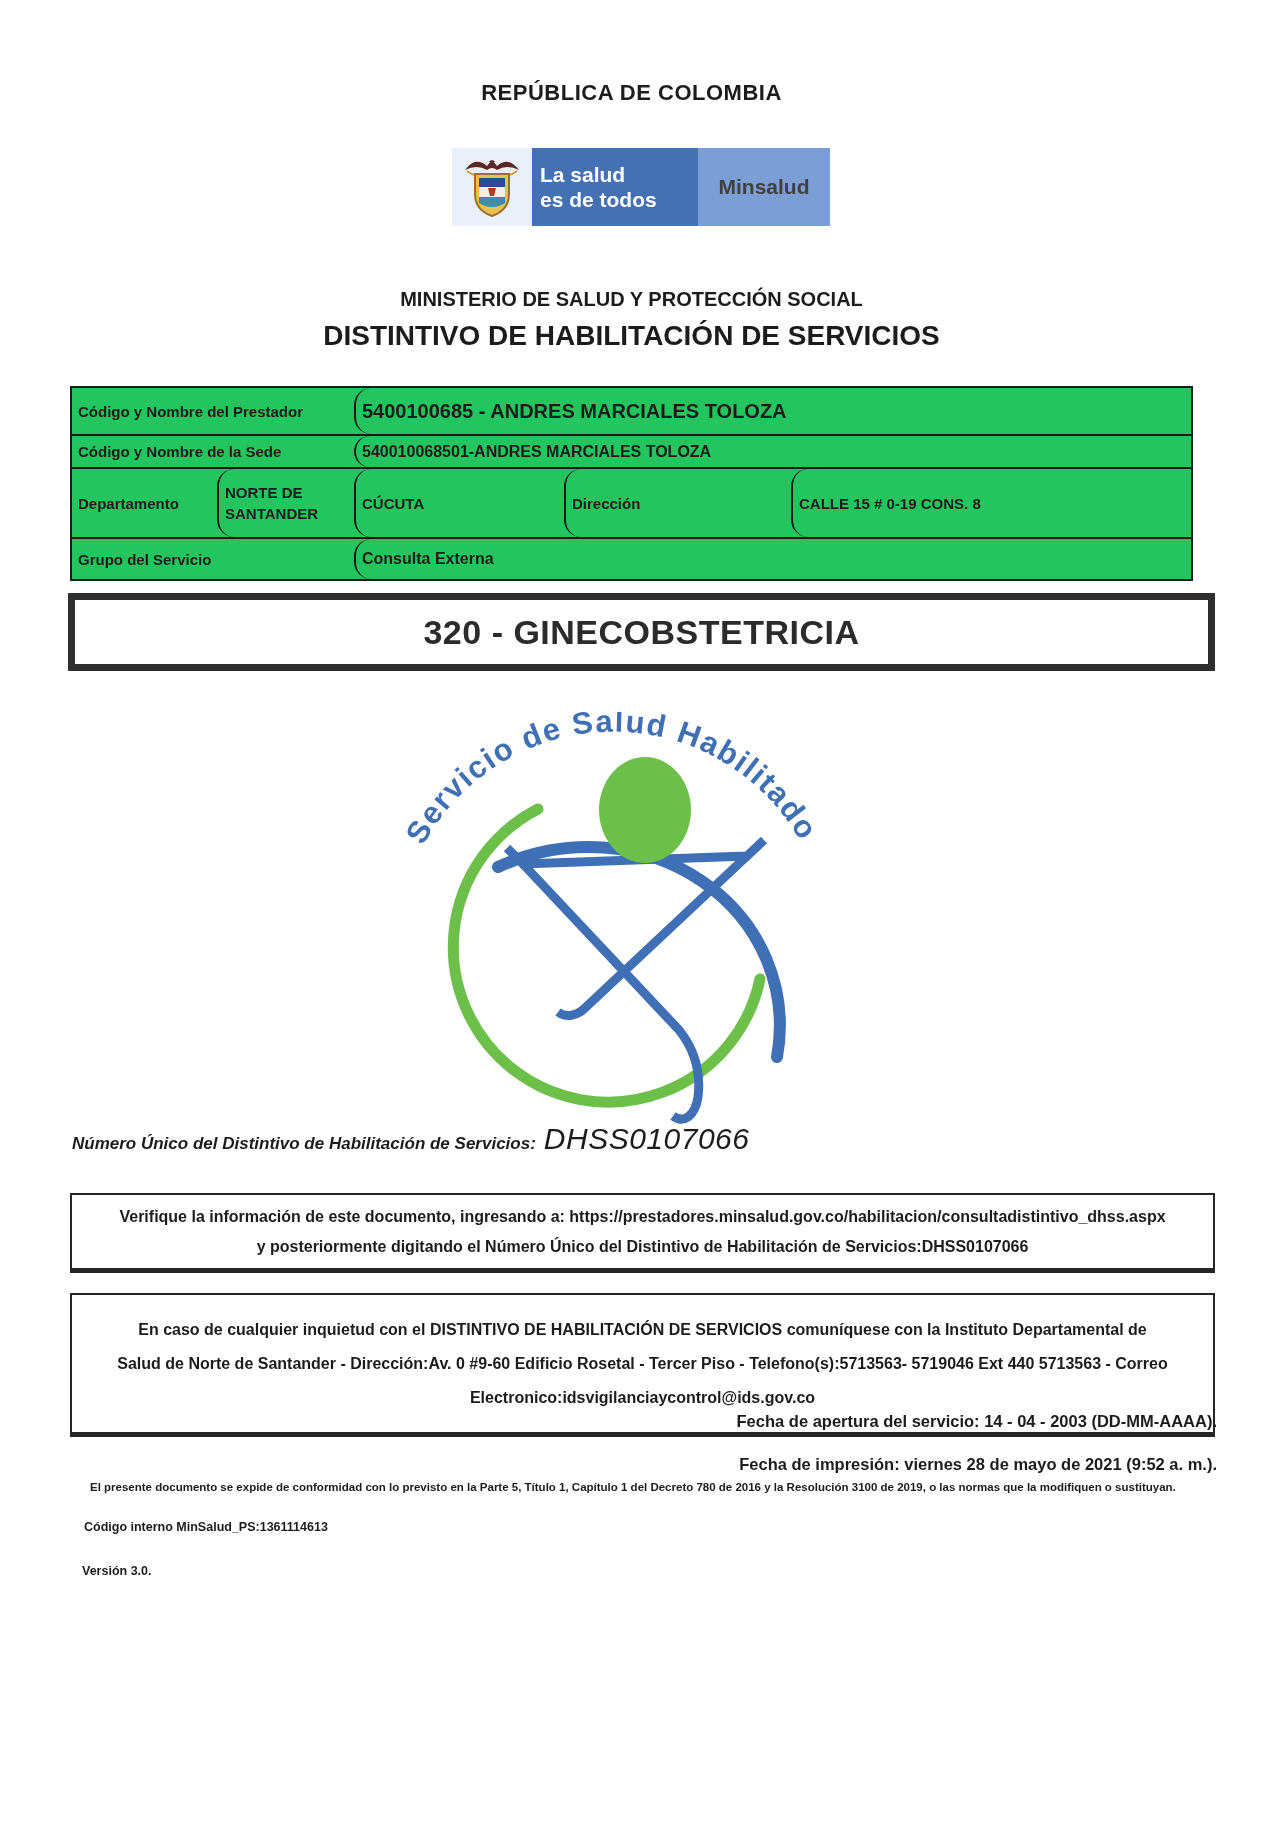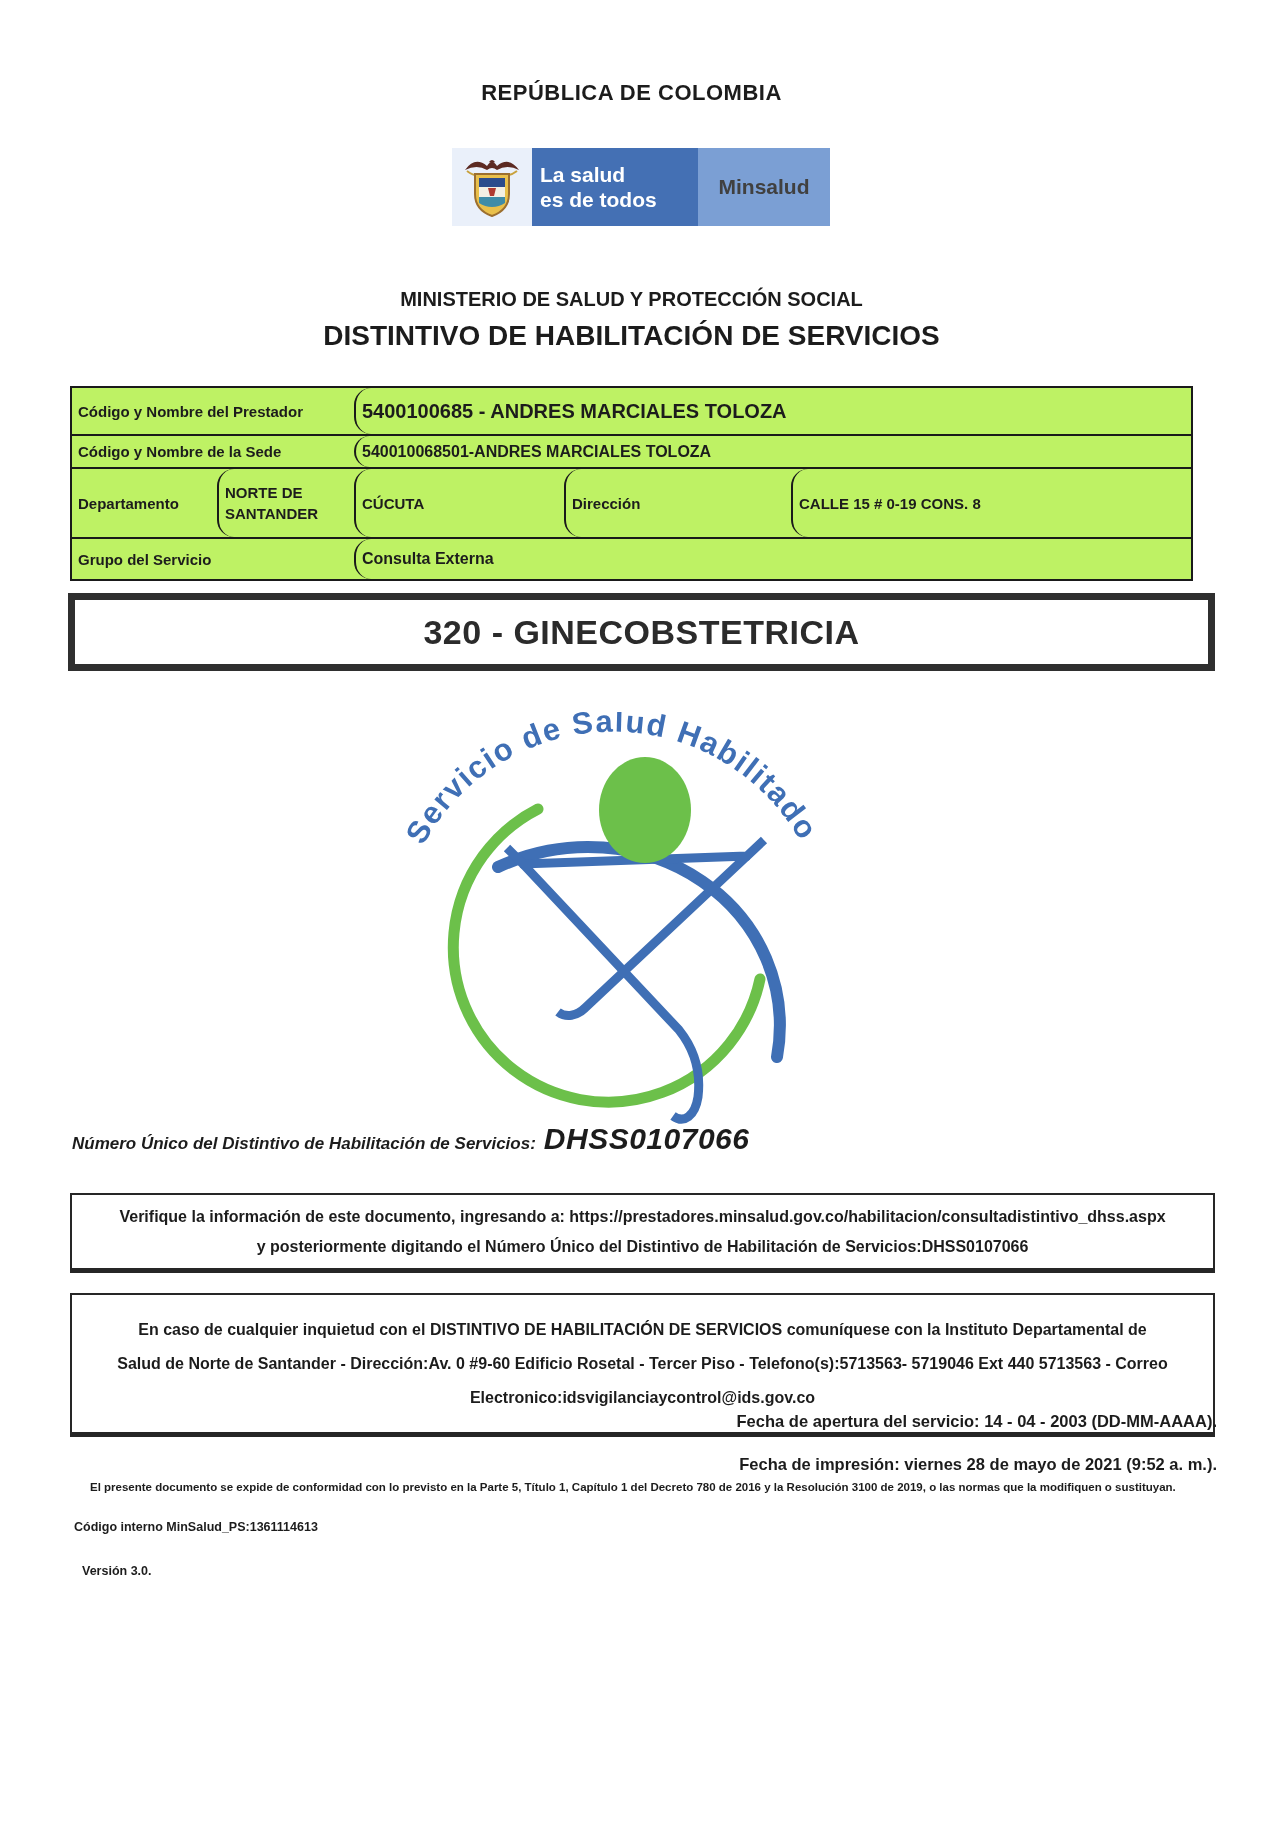--- a/index.html
+++ b/index.html
@@ -15,21 +15,21 @@
   .ministry-title{top:288px;left:70px;width:1123px;font-size:20px;font-weight:bold;}
   .doc-title{top:320px;left:70px;width:1123px;font-size:28px;font-weight:bold;}
 
   
   .banner{top:148px;left:452px;width:378px;height:78px;display:flex;}
   .banner .emblem{width:80px;background:#eaf0fa;display:flex;align-items:center;justify-content:center;}
   .banner .slogan{width:166px;background:#4470b4;color:#fff;display:flex;flex-direction:column;justify-content:center;padding-left:8px;box-sizing:border-box;font-size:21px;font-weight:bold;line-height:25px;}
   .banner .brand{width:132px;background:#7b9fd4;color:#404040;display:flex;align-items:center;justify-content:center;font-size:21px;font-weight:bold;}
 
   
-  .cert-table{top:386px;left:70px;width:1123px;border:2px solid #1a1a1a;box-sizing:border-box;background:#bef264;}
+  .cert-table{top:386px;left:70px;width:1123px;border:2px solid #1a1a1a;box-sizing:border-box;background:#22c55e;}
   .trow{display:flex;box-sizing:border-box;}
   .trow + .trow{border-top:2px solid #1a1a1a;}
   .tcell{box-sizing:border-box;padding:2px 6px;display:flex;align-items:center;font-weight:bold;overflow:hidden;}
   .tcell + .tcell{border-left:2px solid #1a1a1a;border-radius:17px;}
   .lbl{font-size:15px;}
   .row-1{height:46px;} .row-1 .val{font-size:20px;}
   .row-2{height:33px;} .row-2 .val{font-size:16px;}
   .row-3{height:70px;} .row-3 .tcell{font-size:15px;line-height:21px;}
   .row-4{height:42px;} .row-4 .val{font-size:16px;}
   .w-lbl{width:282px;flex:none;} .w-fill{flex:1;}
@@ -39,35 +39,35 @@
   
   .service-box{top:593px;left:68px;width:1147px;height:78px;border:7px solid #2f2f2f;box-sizing:border-box;
     display:flex;align-items:center;justify-content:center;font-size:34px;font-weight:bold;color:#2b2b2b;letter-spacing:.5px;}
 
   
   .seal{top:712px;left:403px;width:414px;height:432px;}
 
   
   .unique-line{top:1122px;left:72px;width:1140px;display:flex;align-items:baseline;}
   .unique-line .u-label{font-size:17px;font-weight:bold;font-style:italic;}
-  .unique-line .u-value{font-size:30px;font-weight:bold;font-style:italic;margin-left:8px;letter-spacing:.5px;}
+  .unique-line .u-value{font-size:30px;font-weight:normal;font-style:italic;margin-left:8px;letter-spacing:.5px;}
 
   
   .notice{left:70px;width:1145px;border:2px solid #262626;border-bottom-width:5px;box-sizing:border-box;
     display:flex;flex-direction:column;justify-content:center;font-weight:bold;background:#fff;}
   .verify-box{top:1193px;height:80px;font-size:16px;}
   .contact-box{top:1293px;height:144px;font-size:16px;}
   .notice .nline{text-align:center;white-space:nowrap;line-height:30px;}
   .contact-box .nline{line-height:34px;}
 
   
   .date-line{left:70px;width:1147px;text-align:right;font-size:16.5px;font-weight:bold;}
   .date-open{top:1412px;} .date-print{top:1455px;}
   .legal-line{top:1481px;left:90px;width:1120px;font-size:11.5px;font-weight:bold;}
-  .internal-code{top:1520px;left:74px;font-size:12.5px;font-weight:bold;}
+  .internal-code{top:1520px;left:84px;font-size:12.5px;font-weight:bold;}
   .version-line{top:1564px;left:82px;font-size:12.5px;font-weight:bold;}
 </style>
 </head>
 <body>
 
 <div class="page">
 
   <div class="abs country-title center">REPÚBLICA DE COLOMBIA</div>
 
   <div class="abs banner">

